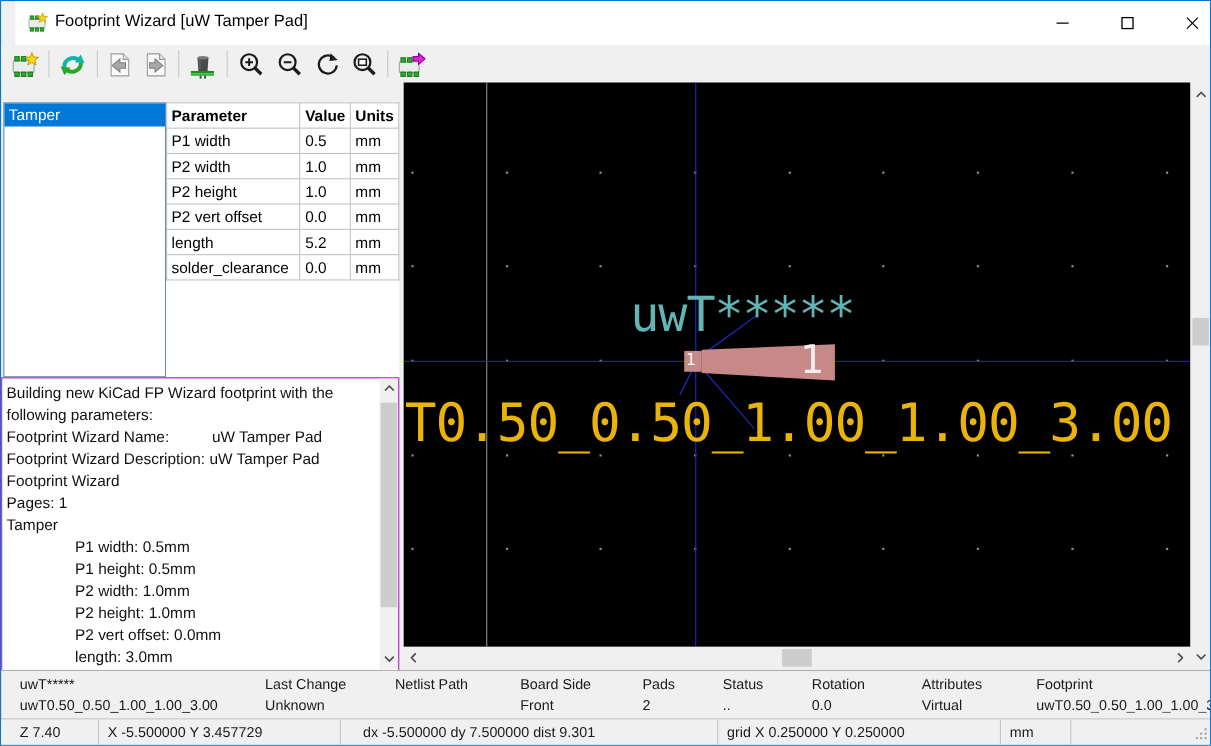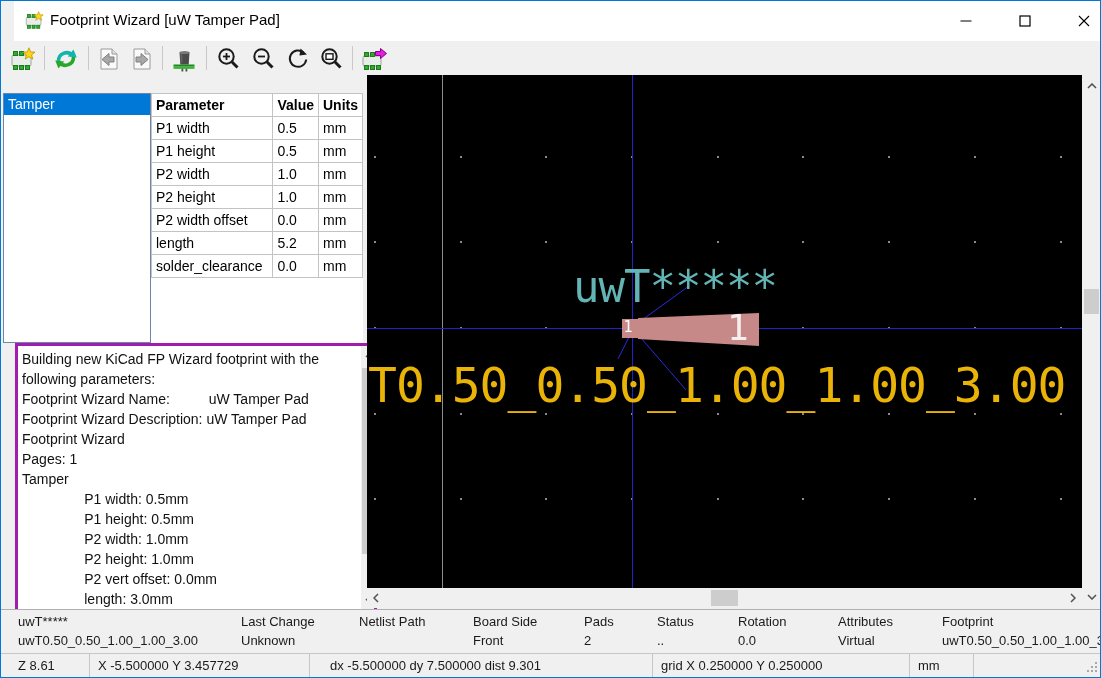--- a/index.html
+++ b/index.html
@@ -19,21 +19,21 @@
   .tool-btn { position:absolute; top:3px; width:30px; height:30px; display:flex; align-items:center; justify-content:center; border:1px solid transparent; border-radius:2px; }
   .tool-sep { position:absolute; top:5px; width:1px; height:24px; background:#c8c8c8; }
   
   .params-header { position:absolute; left:0; top:74px; width:362px; height:18px; background:#f0f0f0; border:1px solid #b5b5b5; font-size:12px; color:#1a1a1a; padding:2px 0 0 5px; }
   .page-list { position:absolute; left:2px; top:92px; width:148px; height:250px; background:#fff; border:1px solid #6b87a8; }
   .page-item { height:21px; background:#0078d7; color:#fff; font-size:14px; padding:2px 0 0 4px; }
   .param-panel { position:absolute; left:150px; top:92px; width:212px; height:250px; background:#fff; }
   table.ptable { border-collapse:collapse; font-size:14px; color:#000; }
   table.ptable th, table.ptable td { border:1px solid #c3c3c3; padding:2px 4px; text-align:left; font-weight:normal; height:23px; white-space:nowrap; overflow:hidden; }
   table.ptable th { font-weight:bold; }
-  .msg-panel { position:absolute; left:0; top:342px; width:362px; height:312px; background:#fff; border:3px solid #a21caf; overflow:hidden;margin-left:14px; }
+  .msg-panel { position:absolute; left:0; top:342px; width:362px; height:312px; background:#fff; border:1px solid #a21caf; overflow:hidden; }
   .msg-text { position:absolute; left:4px; top:3px; font-family:"Liberation Sans", sans-serif; font-size:14px; line-height:20px; color:#111; white-space:pre; }
   
   .sb { position:absolute; background:#f0f0f0; }
   .sb-thumb { position:absolute; background:#cdcdcd; }
   .sb-arrow { position:absolute; display:flex; align-items:center; justify-content:center; }
   
   .canvas { position:absolute; left:366px; top:74px; width:715px; height:513px; background:#000; overflow:hidden; }
   .grid-dot { position:absolute; width:2px; height:2px; background:#8a8a8a; }
   .aux-line { position:absolute; left:75px; top:0; width:1px; height:513px; background:#8d8d8d; }
   .axis-v { position:absolute; left:265px; top:0; width:1px; height:513px; background:#2222cc; }
@@ -197,36 +197,31 @@
           <th>Units</th>
         </tr>
       </thead>
       <tbody>
         <tr>
             <td>P1 width</td>
             <td>0.5</td>
             <td>mm</td>
           </tr>
         <tr>
-            <td>P1 height</td>
-            <td>0.5</td>
-            <td>mm</td>
-          </tr>
-        <tr>
             <td>P2 width</td>
             <td>1.0</td>
             <td>mm</td>
           </tr>
         <tr>
             <td>P2 height</td>
             <td>1.0</td>
             <td>mm</td>
           </tr>
         <tr>
-            <td>P2 width offset</td>
+            <td>P2 vert offset</td>
             <td>0.0</td>
             <td>mm</td>
           </tr>
         <tr>
             <td>length</td>
             <td>5.2</td>
             <td>mm</td>
           </tr>
         <tr>
             <td>solder_clearance</td>
@@ -382,21 +377,21 @@
     <div class="if-value" style="left:737px">0.0</div>
 
     <div class="if-label" style="left:837px">Attributes</div>
     <div class="if-value" style="left:837px">Virtual</div>
 
     <div class="if-label" style="left:941px">Footprint</div>
     <div class="if-value" style="left:941px; width:158px; overflow:hidden;">uwT0.50_0.50_1.00_1.00_3.00</div>
   </div>
 
   <div class="status-bar">
-    <div class="sb-cell" style="left:2px; width:86px; padding-left:15px;">Z 8.61</div>
+    <div class="sb-cell" style="left:2px; width:86px; padding-left:15px;">Z 7.40</div>
     <div class="sb-cell bordered" style="left:88px; width:220px; padding-left:8px;">X -5.500000  Y 3.457729</div>
     <div class="sb-cell bordered" style="left:308px; width:343px; padding-left:20px;">dx -5.500000  dy 7.500000  dist 9.301</div>
     <div class="sb-cell bordered" style="left:651px; width:257px; padding-left:8px;">grid X 0.250000  Y 0.250000</div>
     <div class="sb-cell bordered" style="left:908px; width:64px; padding-left:8px;">mm</div>
     <div class="sb-cell bordered" style="left:972px; width:127px;"></div>
     <svg style="position:absolute; right:2px; bottom:3px;" width="13" height="13">
       <g fill="#a8a8a8">
         <rect x="10" y="1" width="2" height="2"></rect>
           <rect x="10" y="5" width="2" height="2"></rect>
           <rect x="10" y="9" width="2" height="2"></rect>

